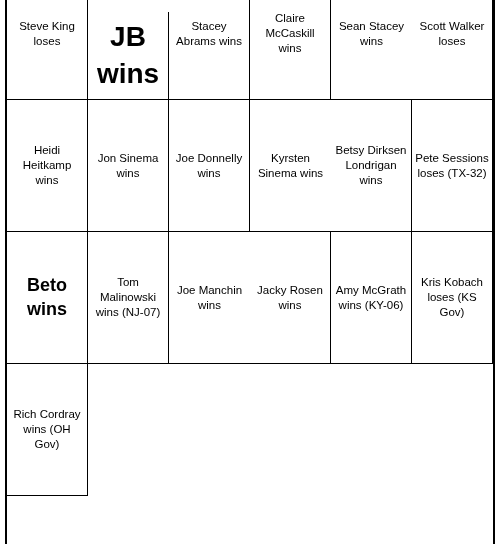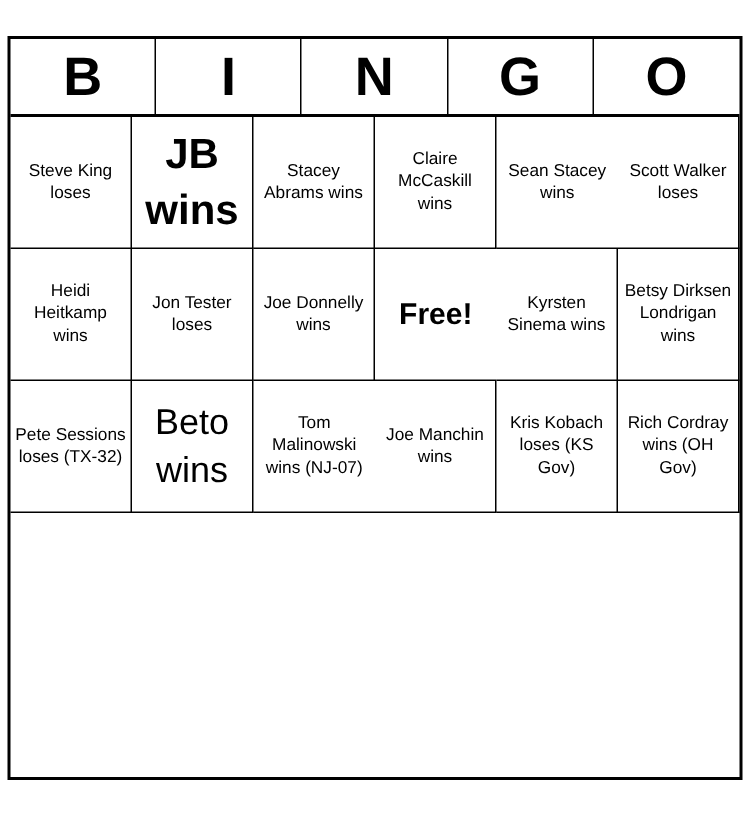--- a/index.html
+++ b/index.html
@@ -55,24 +55,25 @@
     .bingo-cell:nth-child(n+21) {
       border-bottom: none;
     }
     .bingo-cell.free {
       font-size: 20px;
       font-weight: bold;
     }
     .bingo-cell.jb {
       font-size: 28px;
       font-weight: bold;
+      margin-top: 44px;
     }
     .bingo-cell.beto {
-      font-size: 24px;
-      font-weight: normal;
+      font-size: 18px;
+      font-weight: bold;
     }
   </style>
 </head>
 <body>
 
 <div class="bingo-card">
   <div class="bingo-header">
   <div class="bingo-header-cell">B</div>
       <div class="bingo-header-cell">I</div>
       <div class="bingo-header-cell">N</div>
@@ -80,25 +81,26 @@
       <div class="bingo-header-cell">O</div>
     </div>
   <div class="bingo-grid">
   <div class="bingo-cell">Steve King loses</div>
       <div class="bingo-cell jb">JB wins</div>
       <div class="bingo-cell">Stacey Abrams wins</div>
       <div class="bingo-cell">Claire McCaskill wins</div>
       <div class="bingo-cell">Sean Stacey wins</div>
       <div class="bingo-cell">Scott Walker loses</div>
       <div class="bingo-cell">Heidi Heitkamp wins</div>
-      <div class="bingo-cell">Jon Tester loses</div>
+      <div class="bingo-cell">Jon Sinema wins</div>
       <div class="bingo-cell">Joe Donnelly wins</div>
-      <div class="bingo-cell free">Free!</div>
       <div class="bingo-cell">Kyrsten Sinema wins</div>
       <div class="bingo-cell">Betsy Dirksen Londrigan wins</div>
       <div class="bingo-cell">Pete Sessions loses (TX-32)</div>
       <div class="bingo-cell beto">Beto wins</div>
       <div class="bingo-cell">Tom Malinowski wins (NJ-07)</div>
       <div class="bingo-cell">Joe Manchin wins</div>
+      <div class="bingo-cell">Jacky Rosen wins</div>
+      <div class="bingo-cell">Amy McGrath wins (KY-06)</div>
       <div class="bingo-cell">Kris Kobach loses (KS Gov)</div>
       <div class="bingo-cell">Rich Cordray wins (OH Gov)</div>
     </div>
 </div>
 
 </body></html>

